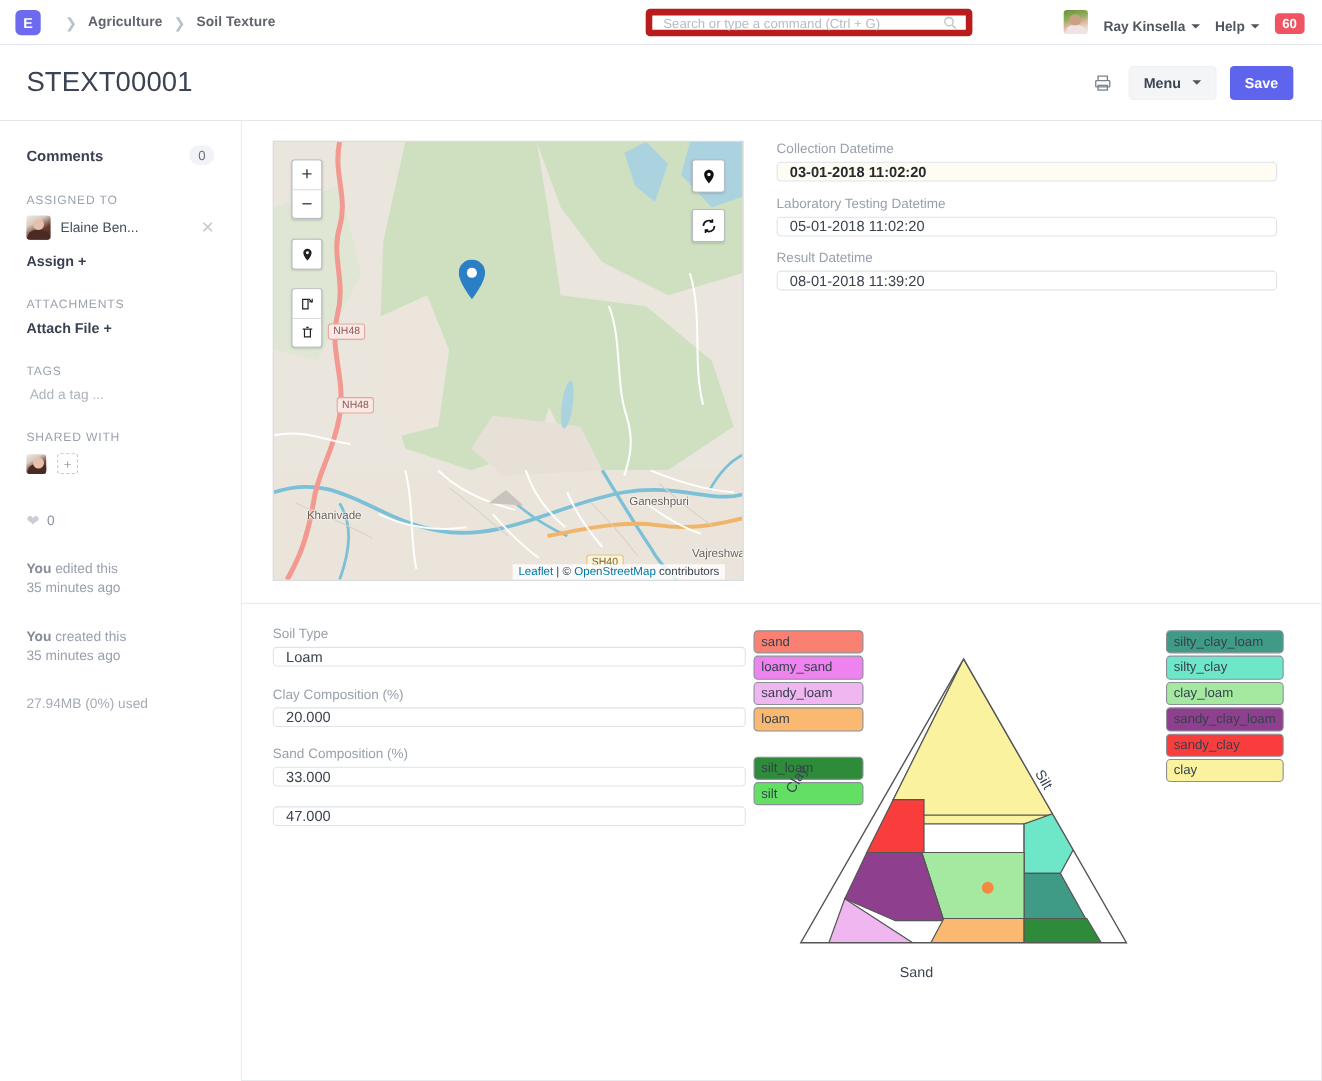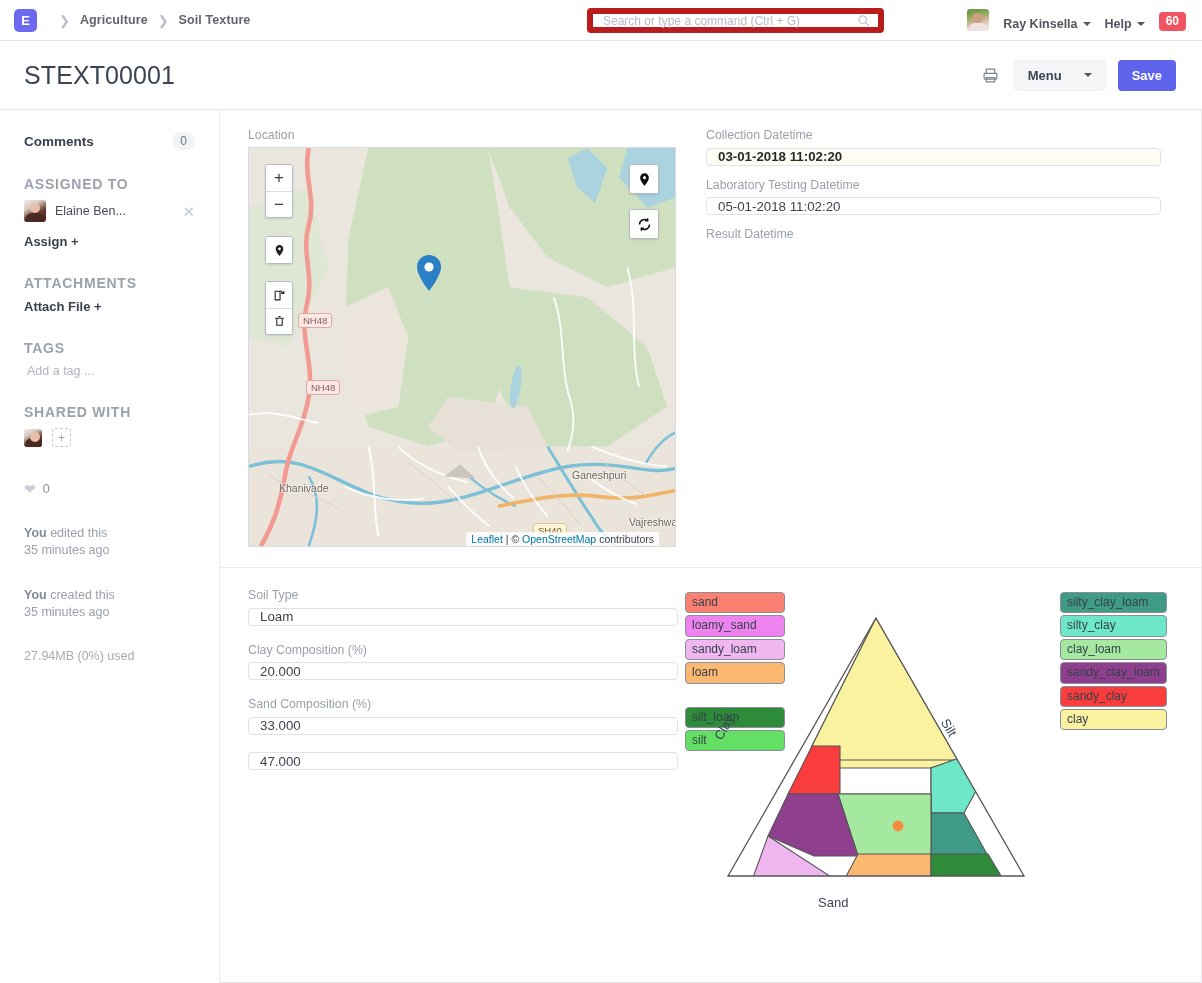--- a/index.html
+++ b/index.html
@@ -76,41 +76,41 @@
     padding:0 26px 0 24px;
     border-bottom:1px solid #e3e6ec;
     background:#fff;
   }
   .page-title { font-size:25px; color:#3b4452; font-weight:400; letter-spacing:.1px;}
   .head-actions { margin-left:auto; display:flex; align-items:center; gap:12px;}
   .print-btn { width:22px;height:22px;display:flex;align-items:center;justify-content:center;cursor:pointer;}
   .btn {
     font-size:13px; font-weight:bold; border-radius:4px; border:1px solid transparent;
     padding:7px 13px; cursor:pointer; font-family:"Liberation Sans", sans-serif;
-    display:flex; align-items:center; gap:22px;
+    display:flex; align-items:center; gap:10px;
   }
   .btn-default { background:#f4f5f7; color:#3b4452; border-color:#f0f1f3;}
   .btn-primary { background:#5e64ec; color:#fff; }
 
   
   .layout { display:flex; height:873px; }
   .sidebar {
     width:220px; flex:0 0 220px;
     border-right:1px solid #e9ecf0;
     padding:22px 24px 0 24px;
     background:#fff;
   }
   .sb-row { display:flex; align-items:center; }
   .sb-title { font-size:13.5px; font-weight:bold; color:#394150;}
   .pill-count {
     margin-left:auto; background:#f1f3f6; color:#6b7280; font-size:12px;
     border-radius:10px; padding:2px 8px; min-width:22px; text-align:center;
   }
   .sb-section-label {
-    font-size:14px; font-weight:bold; color:#9aa2ae;
+    font-size:11px; font-weight:normal; color:#9aa2ae;
     letter-spacing:.75px; margin:26px 0 8px 0;
   }
   .assignee-row { display:flex; align-items:center; gap:9px; }
   .avatar-user {
     width:22px;height:22px;border-radius:3px; flex:0 0 auto; overflow:hidden;
     position:relative;
     background:linear-gradient(150deg,#efe9e4 0%,#d9cbc0 30%,#6b3f33 60%,#3d221c 100%);
   }
   .avatar-user::after{
     content:""; position:absolute; left:6px; top:3px; width:10px;height:10px;
@@ -304,21 +304,20 @@
       <span>35 minutes ago</span>
     </div>
     <div class="meta-usage">27.94MB (0%) used</div>
   </div>
 
   <div class="main">
 
     <div class="sec-top">
 
       <div class="col-left">
-        <div class="fld-label">Location</div>
         <div class="map">
           <svg class="map-bg" viewBox="0 0 428 400" preserveAspectRatio="none">
             <rect width="428" height="400" fill="#eae6de"></rect>
 
             <path d="M120 0 L240 0 L250 60 L262 140 L258 220 L240 280 L180 300 L120 280 L96 200 L100 90 Z" fill="#cfe0c0"></path>
             <path d="M240 0 L428 0 L428 120 L360 140 L300 110 L262 60 Z" fill="#cfe0c0"></path>
             <path d="M262 140 L340 150 L400 200 L420 260 L360 300 L280 300 L250 240 Z" fill="#cfe0c0"></path>
             <path d="M0 60 L60 40 L80 120 L40 200 L0 190 Z" fill="#dfe7d4"></path>
             <path d="M300 300 L428 300 L428 360 L360 372 L310 340 Z" fill="#dce8d0"></path>
 
@@ -438,20 +437,21 @@
         <div class="fld-group">
           <div class="fld-label">Collection Datetime</div>
           <input class="fld-input highlight" value="03-01-2018 11:02:20" style="">
         </div>
         <div class="fld-group">
           <div class="fld-label">Laboratory Testing Datetime</div>
           <input class="fld-input" value="05-01-2018 11:02:20" style="">
         </div>
         <div class="fld-group">
           <div class="fld-label">Result Datetime</div>
+          <input class="fld-input" value="08-01-2018 11:39:20" style="">
         </div>
       </div>
     </div>
 
     <div class="sec-bottom">
       <div class="col-left">
         <div class="fld-group" style="margin-bottom:17px">
           <div class="fld-label">Soil Type</div>
           <input class="fld-input" value="Loam" style="">
         </div>

